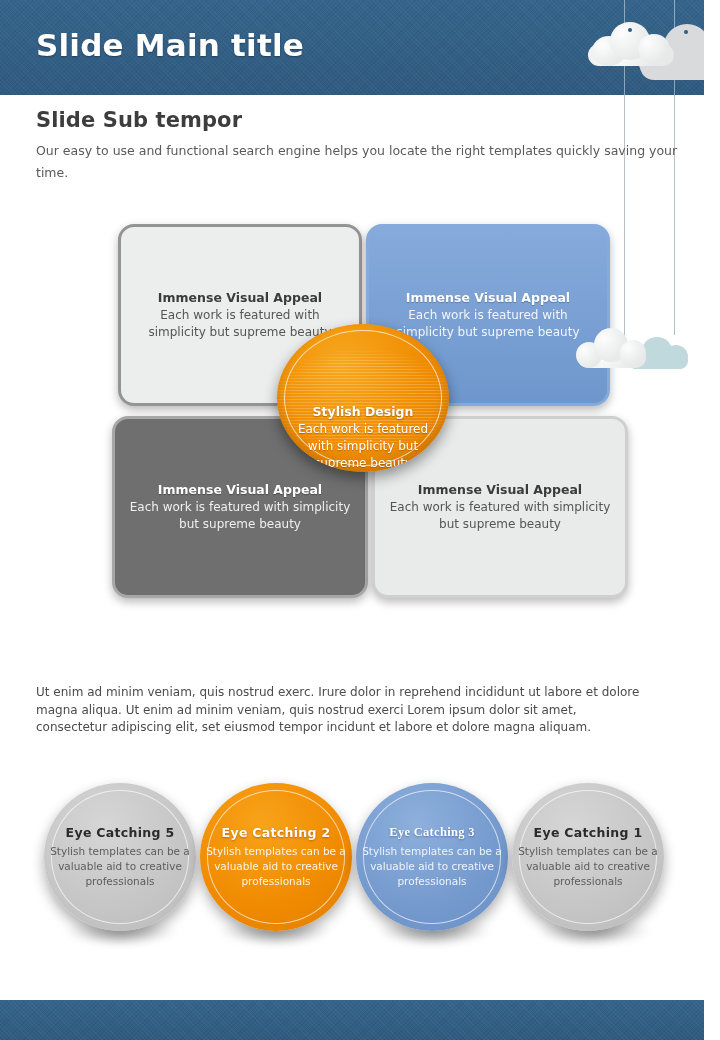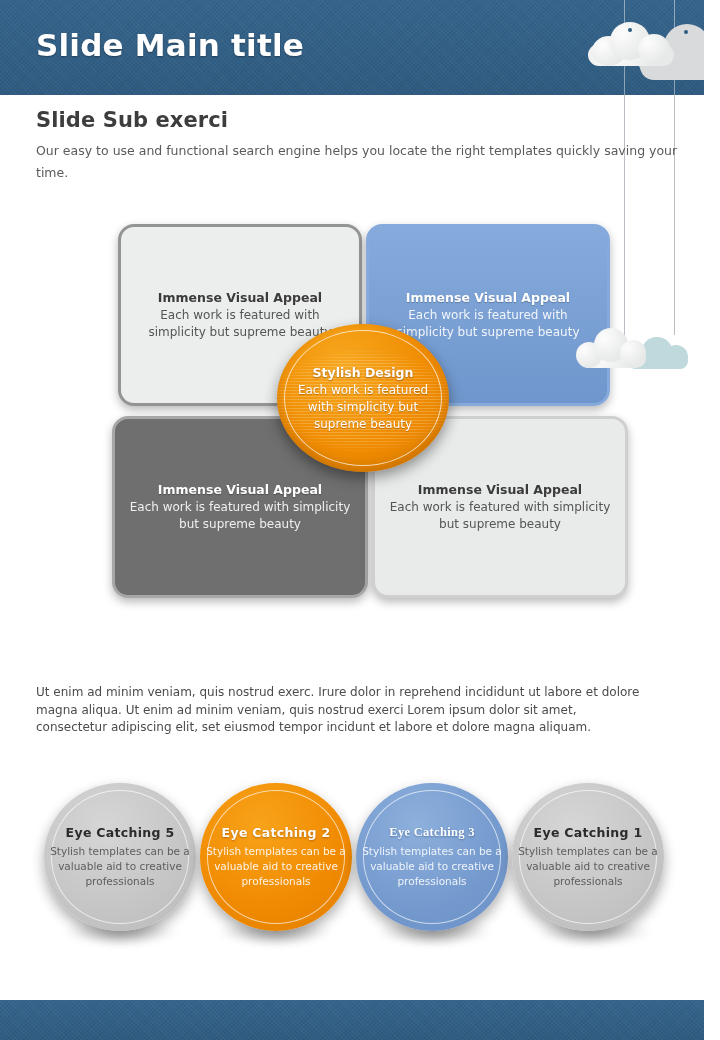--- a/index.html
+++ b/index.html
@@ -80,21 +80,21 @@
   .card-br{left:254px;top:192px;width:250px;background:#e9eaea;border:3px solid #cfcfcf;}
   .card-br .card-title{color:#3b3b3b;}.card-br .card-text{color:#555;}
 
   
   .globe{
     position:absolute;left:277px;top:324px;width:172px;height:148px;
     border-radius:50%;
     background:
       radial-gradient(circle at 38% 28%, #f7a81f 0%, #f08c00 55%, #e07f00 100%);
     box-shadow:0 6px 14px rgba(0,0,0,.4), inset 0 -6px 12px rgba(150,80,0,.35);
-    display:flex;align-items:center;justify-content:center;overflow:hidden;
+    display:flex;align-items:flex-end;justify-content:center;overflow:hidden;
   }
   .globe .ring{
     position:absolute;left:7px;top:6px;right:7px;bottom:6px;
     border:1px solid rgba(255,255,255,.7);border-radius:50%;
   }
   .globe .map{
     position:absolute;left:0;top:0;right:0;bottom:0;
     background-image:repeating-linear-gradient(0deg, rgba(255,255,255,.22) 0 1px, transparent 1px 3px);
     -webkit-mask-image:radial-gradient(ellipse 72% 46% at 50% 52%, #000 0 58%, transparent 78%);
     mask-image:radial-gradient(ellipse 72% 46% at 50% 52%, #000 0 58%, transparent 78%);
@@ -177,21 +177,21 @@
     <div class="pin" style="left:42px;top:10px;"></div>
   </div>
   <div class="cloud cloud-grey" style="left:638px;top:22px;width:100px;height:60px;z-index:3;">
     <div class="base" style="left:2px;top:30px;width:96px;height:28px;"></div>
     <div class="puff" style="left:0px;top:20px;width:38px;height:36px;"></div>
     <div class="puff" style="left:26px;top:2px;width:46px;height:44px;"></div>
     <div class="puff" style="left:60px;top:16px;width:38px;height:36px;"></div>
     <div class="pin" style="left:46px;top:8px;"></div>
   </div>
 
-  <div class="sub-title">Slide Sub exerci</div>
+  <div class="sub-title">Slide Sub tempor</div>
   <div class="sub-desc">Our easy to use and functional search engine helps you locate the right templates quickly saving your time.</div>
 
   <div class="cards">
 
     <div class="card card-tl">
       <div class="card-inner">
         <div class="card-title">Immense Visual Appeal</div>
         <div class="card-text">Each work is featured with simplicity but supreme beauty</div>
       </div>
     </div>

